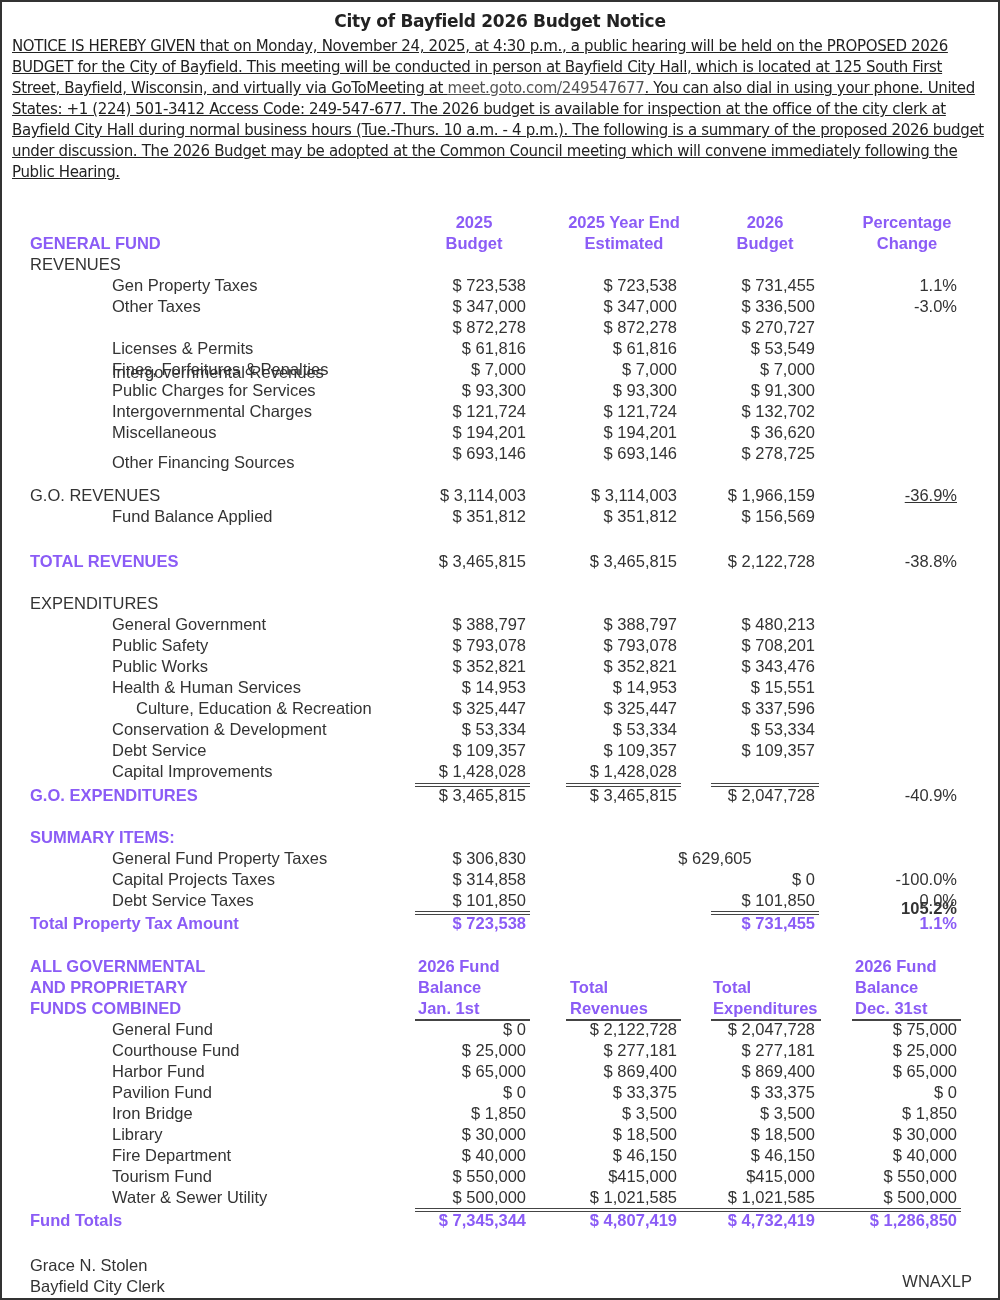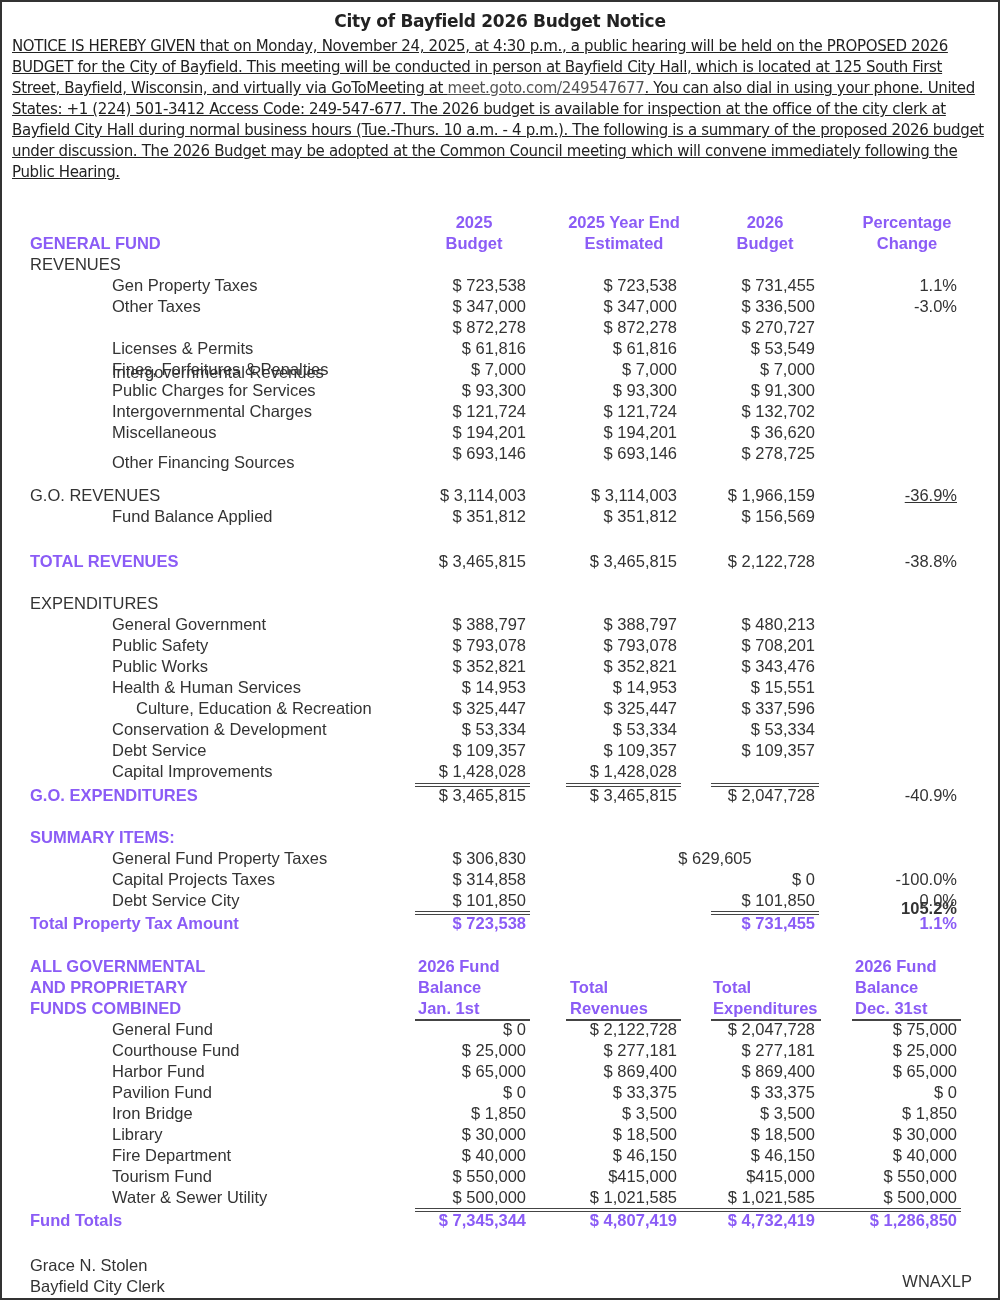--- a/index.html
+++ b/index.html
@@ -139,21 +139,21 @@
     <div class="t r" style="top: 786px; left: 757px; width: 200px;">-40.9%</div>
     <div class="t b" style="top: 828px; left: 30px; text-align: right;">SUMMARY ITEMS:</div>
     <div class="t" style="top: 849px; left: 112px;">General Fund Property Taxes</div>
     <div class="t r" style="top: 849px; left: 326px; width: 200px;">$ 306,830</div>
     <div class="t r" style="top: 849px; left: 615px; width: 200px; text-align: center;">$ 629,605</div>
     <div class="t r" style="top: 899px; left: 757px; width: 200px; font-weight: bold;">105.2%</div>
     <div class="t" style="top: 870px; left: 112px;">Capital Projects Taxes</div>
     <div class="t r" style="top: 870px; left: 326px; width: 200px;">$ 314,858</div>
     <div class="t r" style="top: 870px; left: 615px; width: 200px;">$ 0</div>
     <div class="t r" style="top: 870px; left: 757px; width: 200px;">-100.0%</div>
-    <div class="t" style="top: 891px; left: 112px;">Debt Service City</div>
+    <div class="t" style="top: 891px; left: 112px;">Debt Service Taxes</div>
     <div class="t r" style="top: 891px; left: 326px; width: 200px;">$ 101,850</div>
     <div class="t r" style="top: 891px; left: 615px; width: 200px;">$ 101,850</div>
     <div class="t r" style="top: 891px; left: 757px; width: 200px;">0.0%</div>
     <div class="dbl" style="left: 415px; width: 115px; top: 911px;"></div>
     <div class="dbl" style="left: 711px; width: 108px; top: 911px;"></div>
     <div class="t b" style="top: 914px; left: 30px;">Total Property Tax Amount</div>
     <div class="t b r" style="top: 914px; left: 326px; width: 200px;">$ 723,538</div>
     <div class="t b r" style="top: 914px; left: 615px; width: 200px;">$ 731,455</div>
     <div class="t b r" style="top: 914px; left: 757px; width: 200px;">1.1%</div>
     <div class="t b" style="top: 957px; left: 30px;">ALL GOVERNMENTAL</div>

